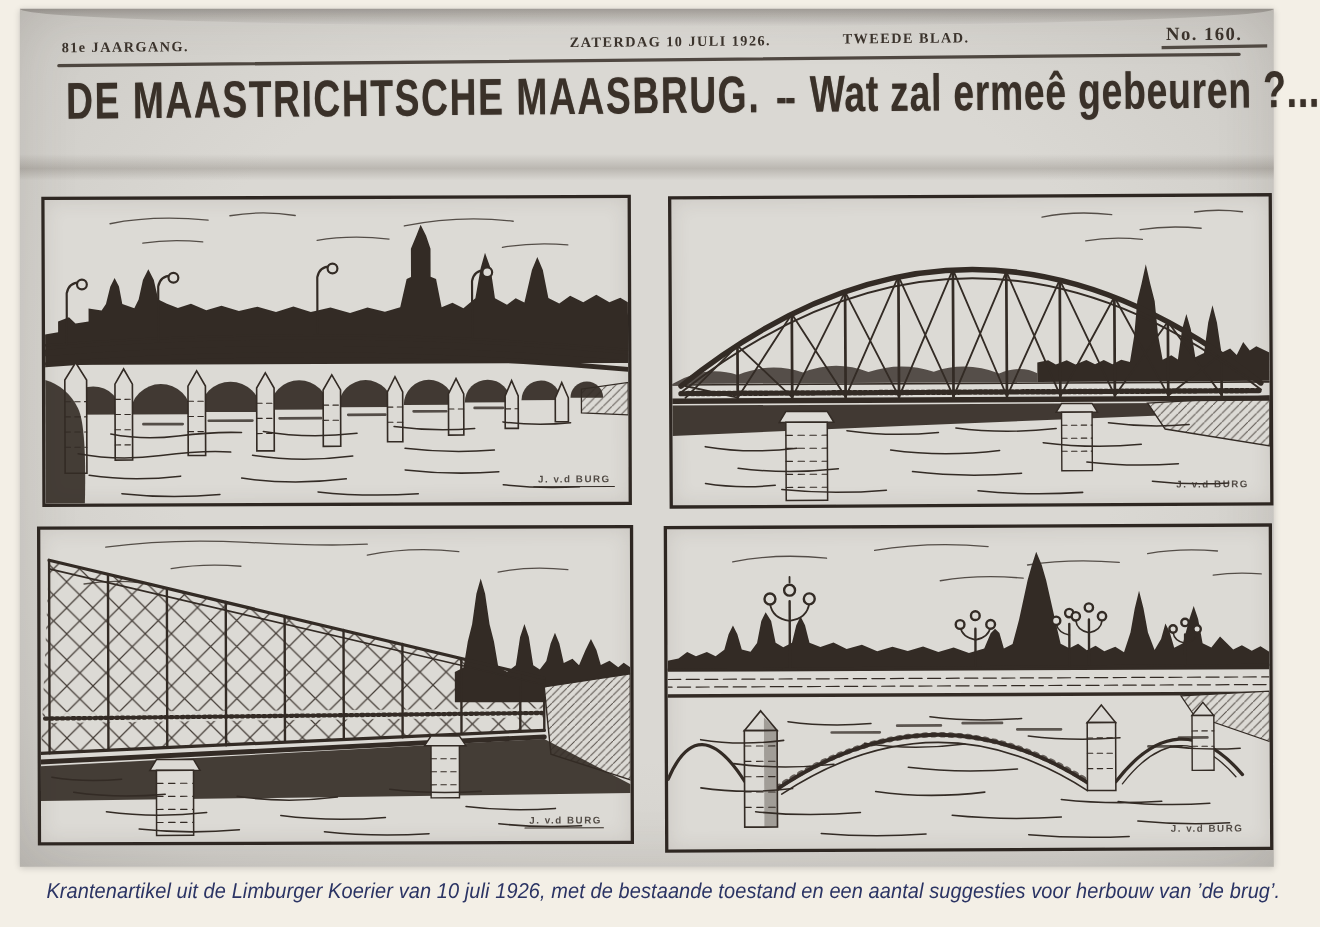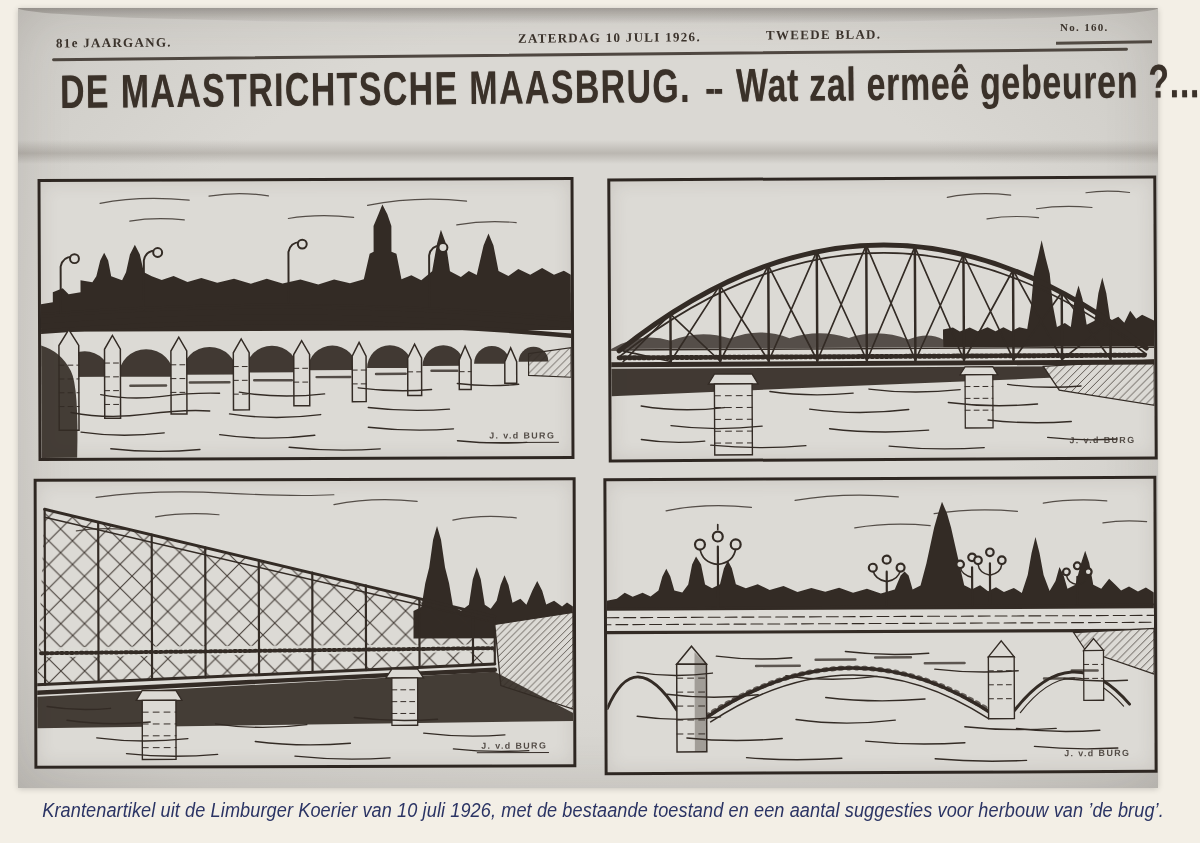--- a/index.html
+++ b/index.html
@@ -18,21 +18,21 @@
     position:absolute;left:0;right:0;top:0;height:16px;
     background:linear-gradient(180deg,rgba(40,32,26,.28),rgba(40,32,26,0));
     border-radius:0 0 50% 50% / 0 0 100% 100%;
   }
   
   .mh{position:absolute;color:#3b332c;font-family:"Liberation Serif",serif;
       font-weight:bold;font-size:13px;letter-spacing:1.3px;white-space:nowrap;}
   .mh-volume{left:38px;top:27px;transform:rotate(-.5deg);}
   .mh-date{left:500px;top:22px;transform:rotate(-.5deg);}
   .mh-edition{left:748px;top:19px;transform:rotate(-.5deg);}
-  .mh-issue{left:1042px;top:13px;font-size:11px;}
+  .mh-issue{left:1042px;top:13px;font-size:17px;}
   .mh-rule{position:absolute;left:34px;width:1076px;top:45px;height:3px;
       background:#3b332c;transform:rotate(-.55deg);border-radius:2px;opacity:.88;}
   .mh-rule2{position:absolute;left:1038px;width:96px;top:33px;height:2.5px;
       background:#3b332c;transform:rotate(-1deg);opacity:.85;}
   
   .headline{
     position:absolute;left:42px;top:56px;white-space:nowrap;
     display:flex;align-items:baseline;gap:20px;
     font-weight:bold;font-size:47px;color:#3a3129;
     transform:rotate(-.55deg) scaleX(.72);transform-origin:left center;

